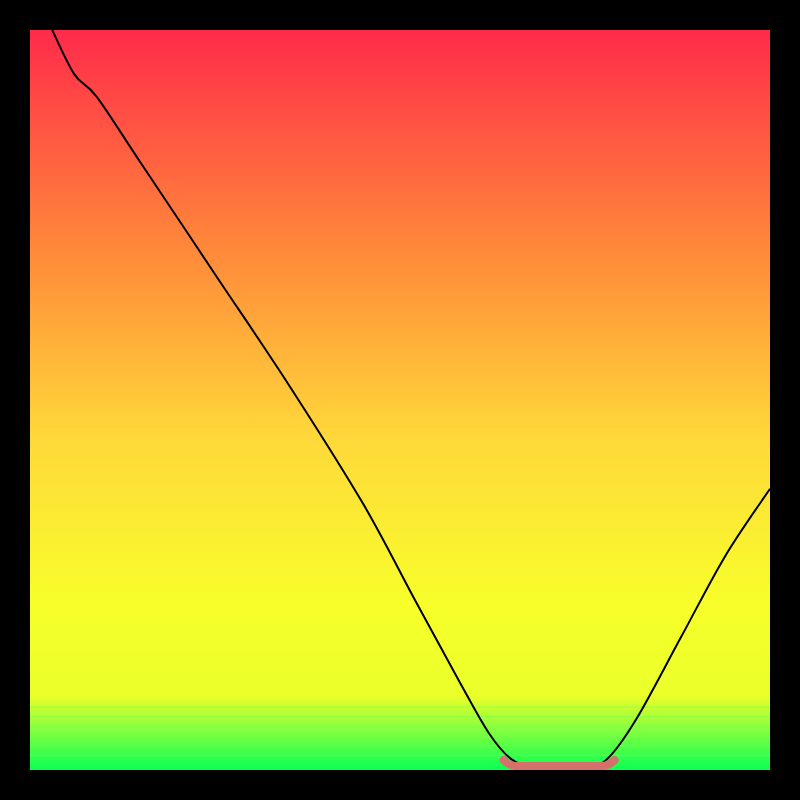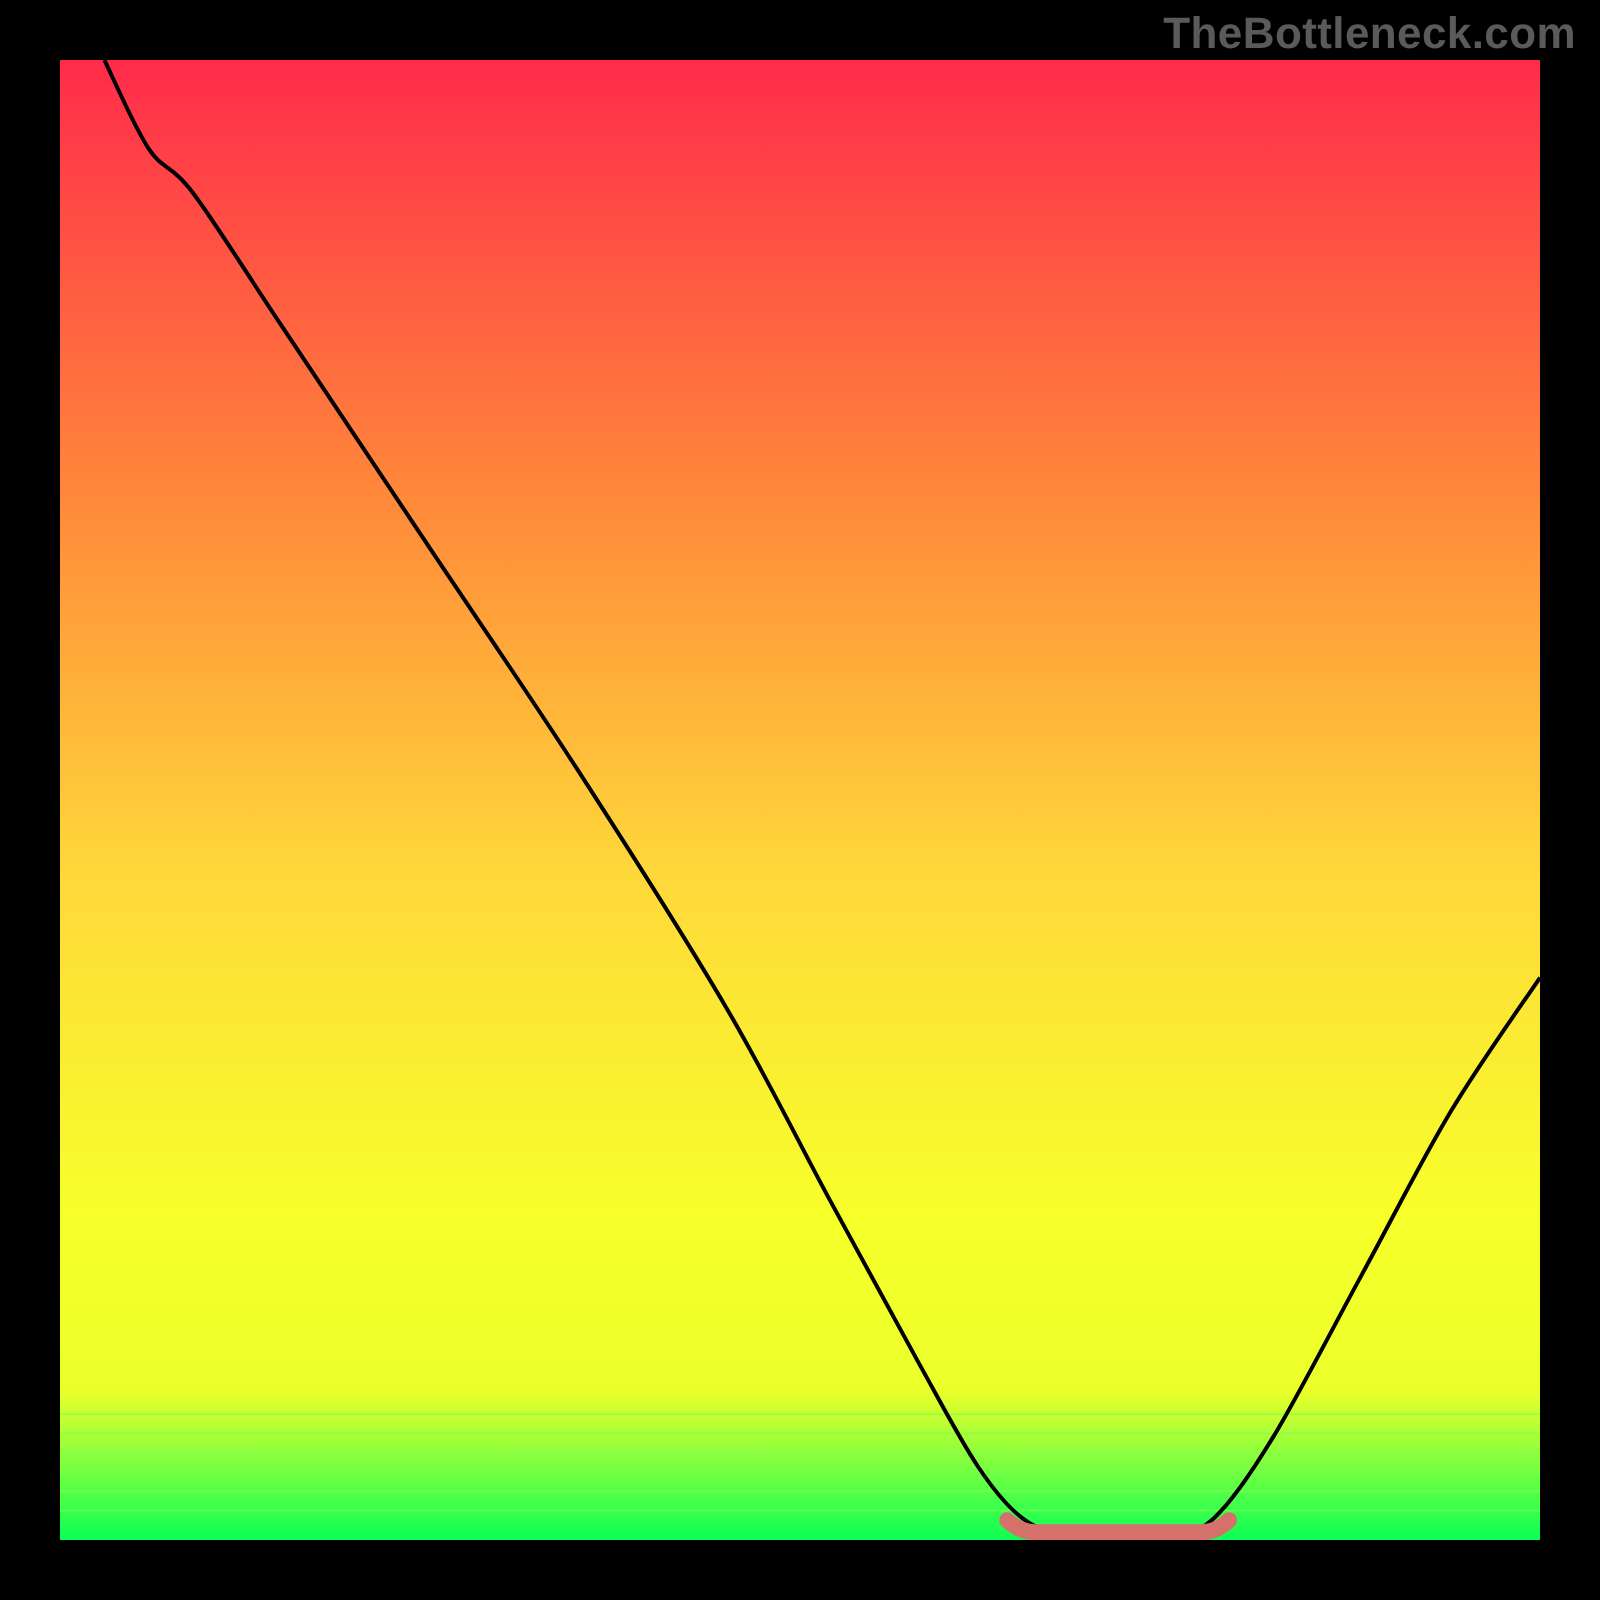--- a/index.html
+++ b/index.html
@@ -33,21 +33,20 @@
     height: 740px;
   }
   svg {
     display: block;
   }
 </style>
 </head>
 <body>
 
 <div class="frame">
-  <div class="watermark">TheBottleneck.com</div>
 
   <div class="plot-area">
     <svg id="chart-svg" width="740" height="740" viewBox="0 0 740 740">
       <defs>
         <linearGradient id="bg-grad" x1="0" y1="0" x2="0" y2="1">
             <stop offset="0%" stop-color="#ff2b4a"></stop>
             <stop offset="30%" stop-color="#ff8a3a"></stop>
             <stop offset="55.00000000000001%" stop-color="#ffd83a"></stop>
             <stop offset="78%" stop-color="#f7ff2a"></stop>
             <stop offset="90%" stop-color="#eaff2a"></stop>

